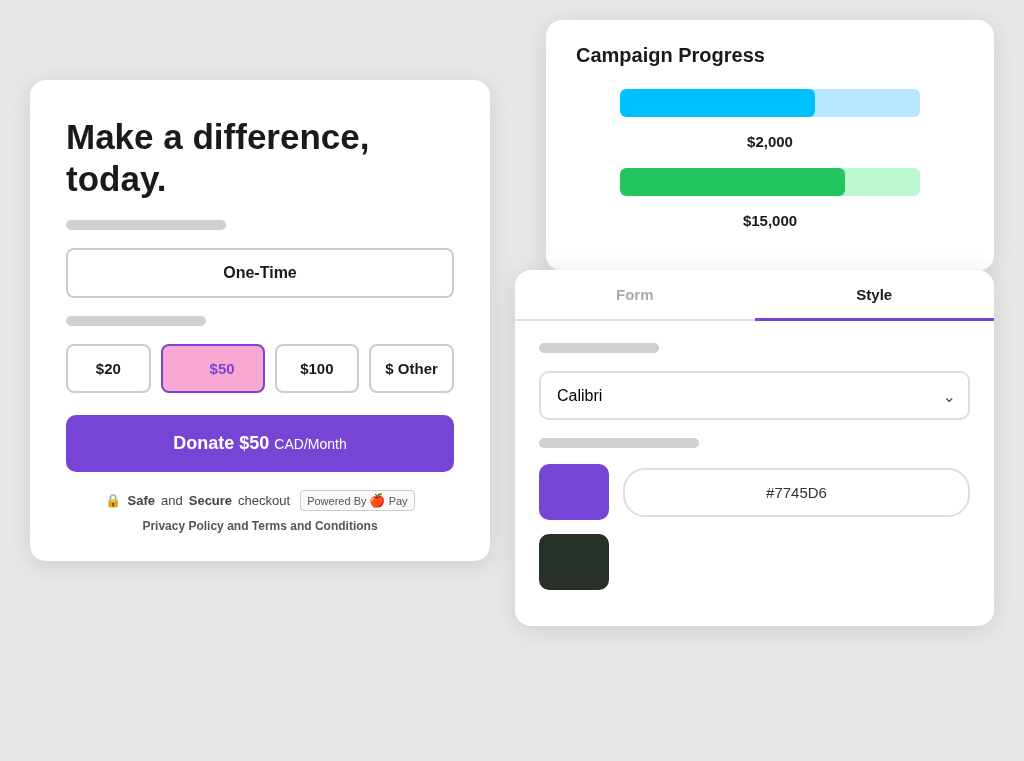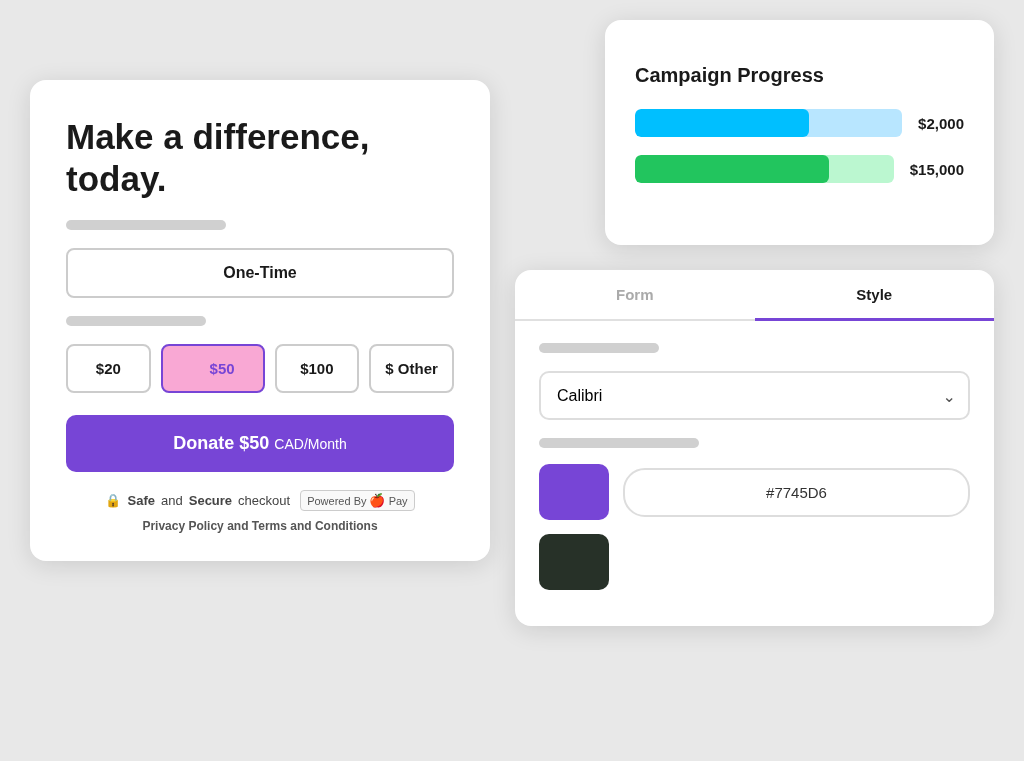--- a/index.html
+++ b/index.html
@@ -168,22 +168,22 @@
       text-align: center;
       font-size: 12px;
       color: #555;
       font-weight: 600;
     }
 
     
     .progress-card {
       right: 30px;
       top: 20px;
-      width: 389px;
-      padding: 44px 30px;
+      width: 448px;
+      padding: 24px 30px;
     }
 
     .progress-card .card-title {
       font-size: 20px;
       font-weight: 700;
       color: #1a1a1a;
       margin-bottom: 22px;
     }
 
     .progress-item {
@@ -346,32 +346,32 @@
     </span>
   </div>
 
   <div class="privacy-link">Privacy Policy and Terms and Conditions</div>
 </div>
 
 <div class="card progress-card">
   <div class="card-title">Campaign Progress</div>
 
   <div class="progress-item">
-    <div style="display:flex; align-items:center; gap:16px;">
+    <div style="display:flex; align-items:center; gap:16px;flex-direction:column;">
       <div class="progress-wrapper">
         <div style="position:relative; height:28px; border-radius:6px; overflow:hidden; background:#B8E6FF;">
           <div style="position:absolute; left:0; top:0; height:100%; width:65%; background:#00BFFF; border-radius:6px;"></div>
         </div>
       </div>
       <span style="font-size:15px; font-weight:600; color:#1a1a1a; white-space:nowrap;">$2,000</span>
     </div>
   </div>
 
   <div class="progress-item">
-    <div style="display:flex; align-items:center; gap:16px;">
+    <div style="display:flex; align-items:center; gap:16px;flex-direction:column;">
       <div class="progress-wrapper">
         <div style="position:relative; height:28px; border-radius:6px; overflow:hidden; background:#BBF7D0;">
           <div style="position:absolute; left:0; top:0; height:100%; width:75%; background:#22C55E; border-radius:6px;"></div>
         </div>
       </div>
       <span style="font-size:15px; font-weight:600; color:#1a1a1a; white-space:nowrap;">$15,000</span>
     </div>
   </div>
 </div>
 

